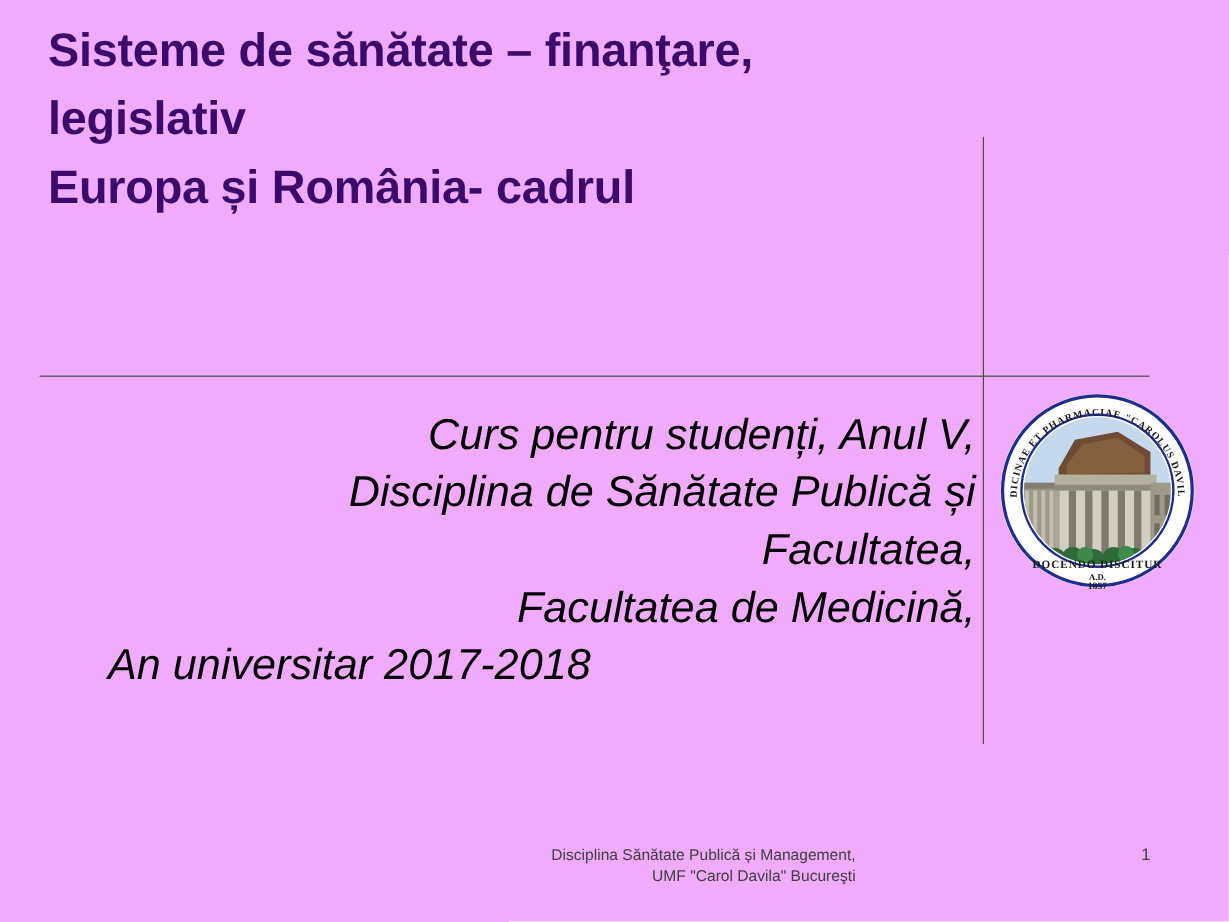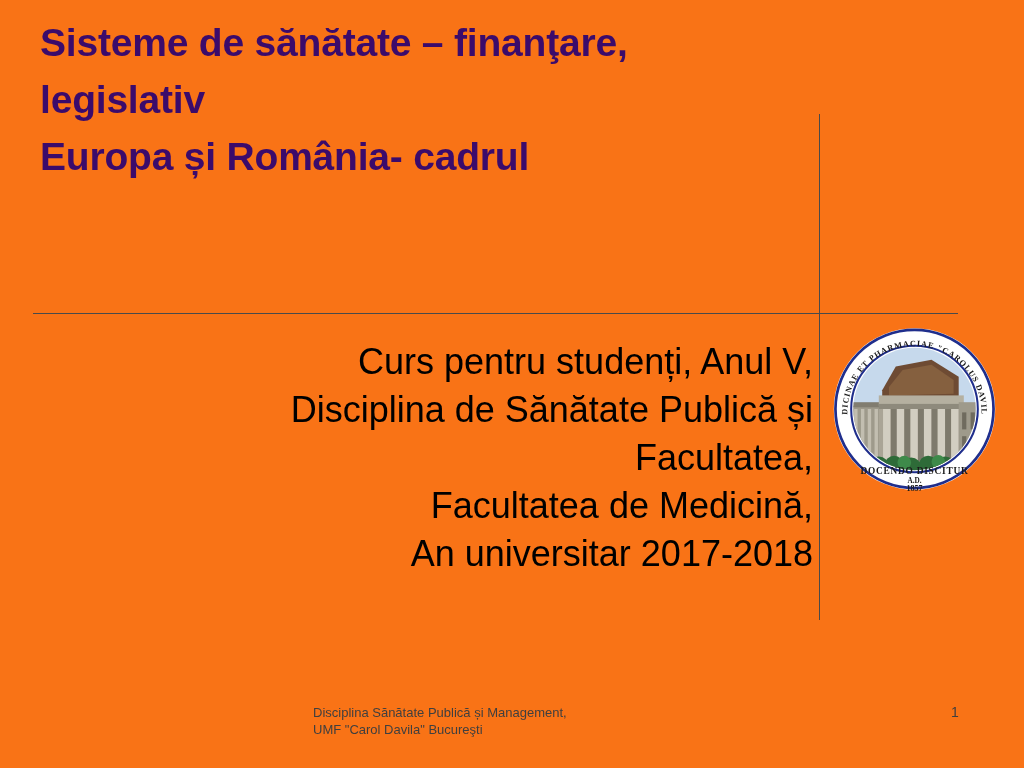--- a/index.html
+++ b/index.html
@@ -4,21 +4,21 @@
 <style>
   html, body {
     margin: 0;
     padding: 0;
     background: #ffffff;
   }
   #slide {
     position: relative;
     width: 1024px;
     height: 768px;
-    background: #f97316;
+    background: #f0abfc;
     overflow: hidden;
     font-family: "Liberation Sans", sans-serif;
   }
 
   
   #title-block {
     position: absolute;
     left: 40px;
     top: 14px;
     width: 780px;
@@ -52,41 +52,42 @@
   
   #body-block {
     position: absolute;
     left: 90px;
     top: 338px;
     width: 723px;
     color: #000000;
     font-size: 36px;
     line-height: 48px;
     text-align: right;
+    font-style: italic;
   }
   #body-block .bline { display: block; white-space: nowrap; }
-  #body-block .bline.center { text-align: right; }
+  #body-block .bline.center { text-align: left; }
 
   
   #seal {
     position: absolute;
     left: 829px;
     top: 324px;
     width: 171px;
     height: 170px;
   }
   #seal svg { display: block; width: 171px; height: 170px; }
 
   
   #footer-note {
     position: absolute;
     left: 313px;
     top: 704px;
     width: 400px;
-    text-align: left;
+    text-align: right;
     color: #3f3f3f;
     font-size: 13px;
     line-height: 17px;
   }
   #footer-note .fline { display: block; }
   #page-number {
     position: absolute;
     left: 930px;
     top: 704px;
     width: 50px;

